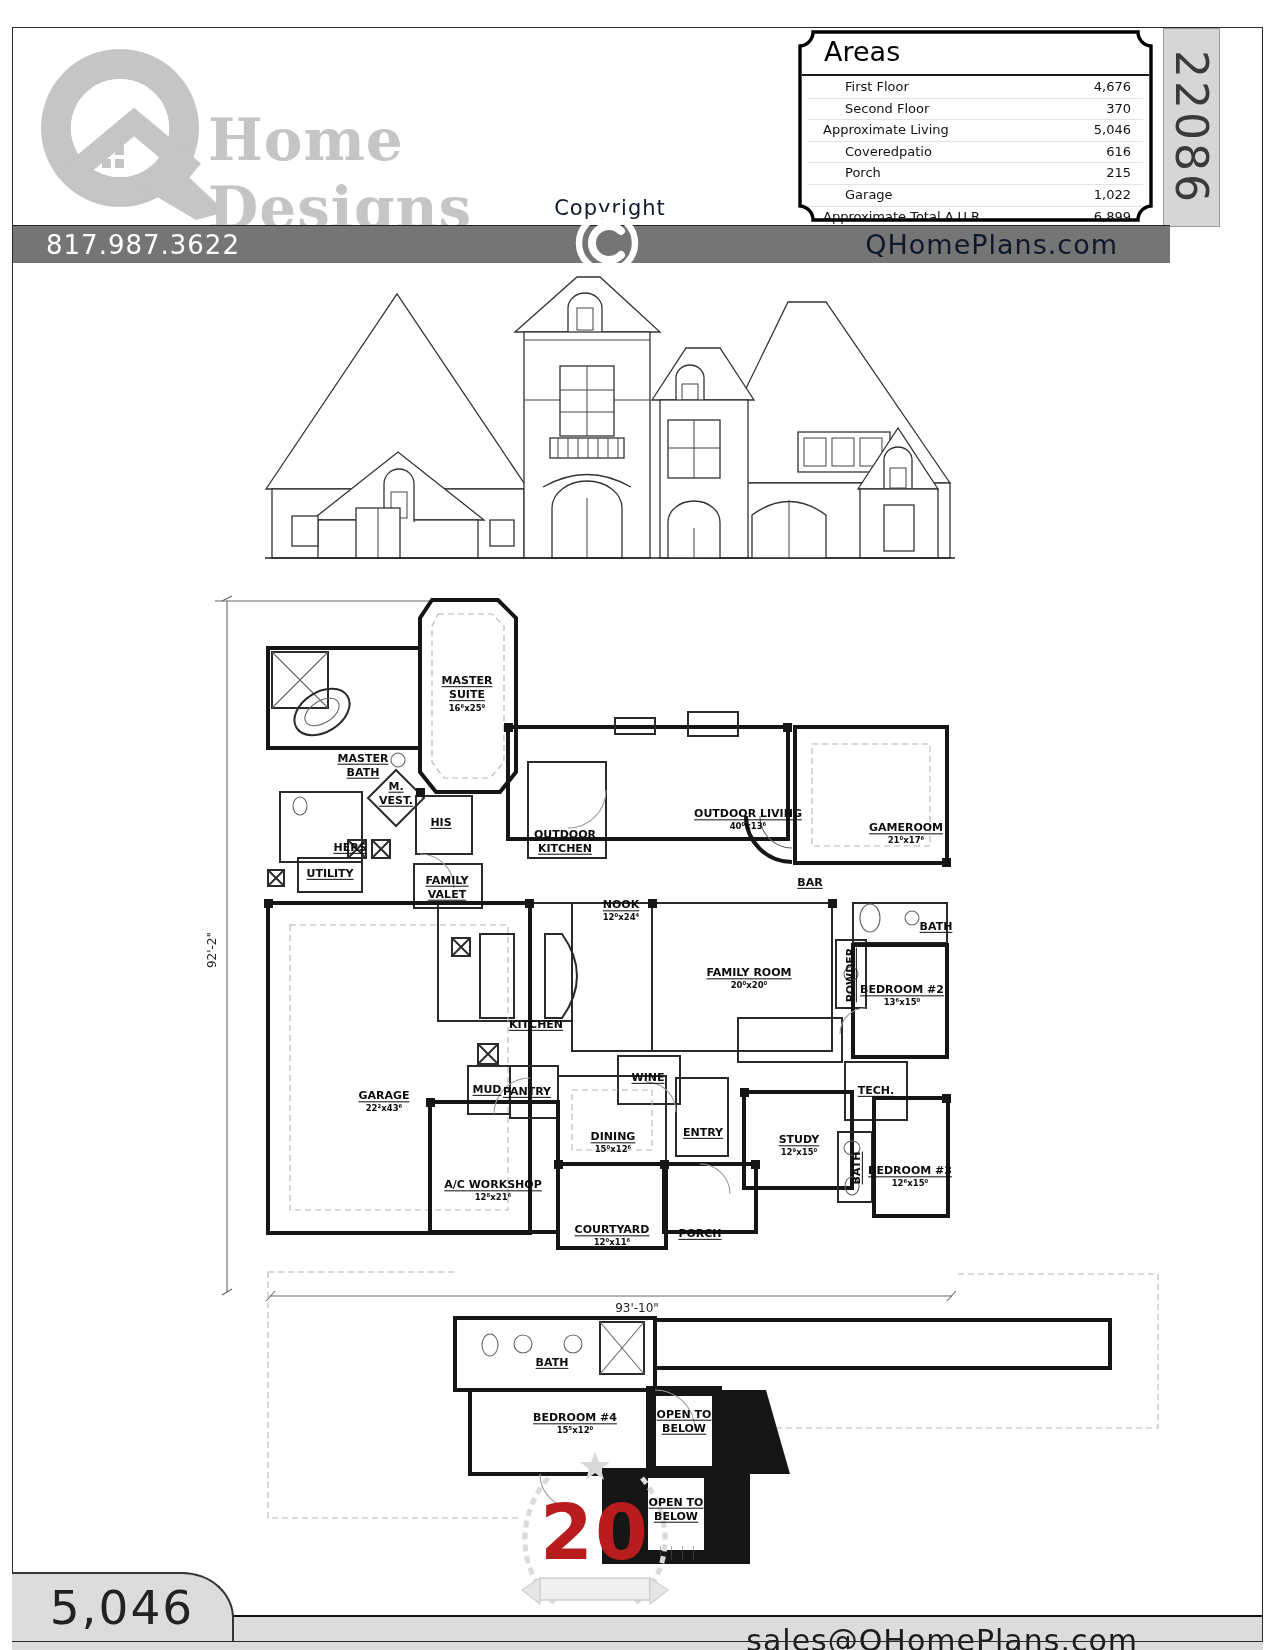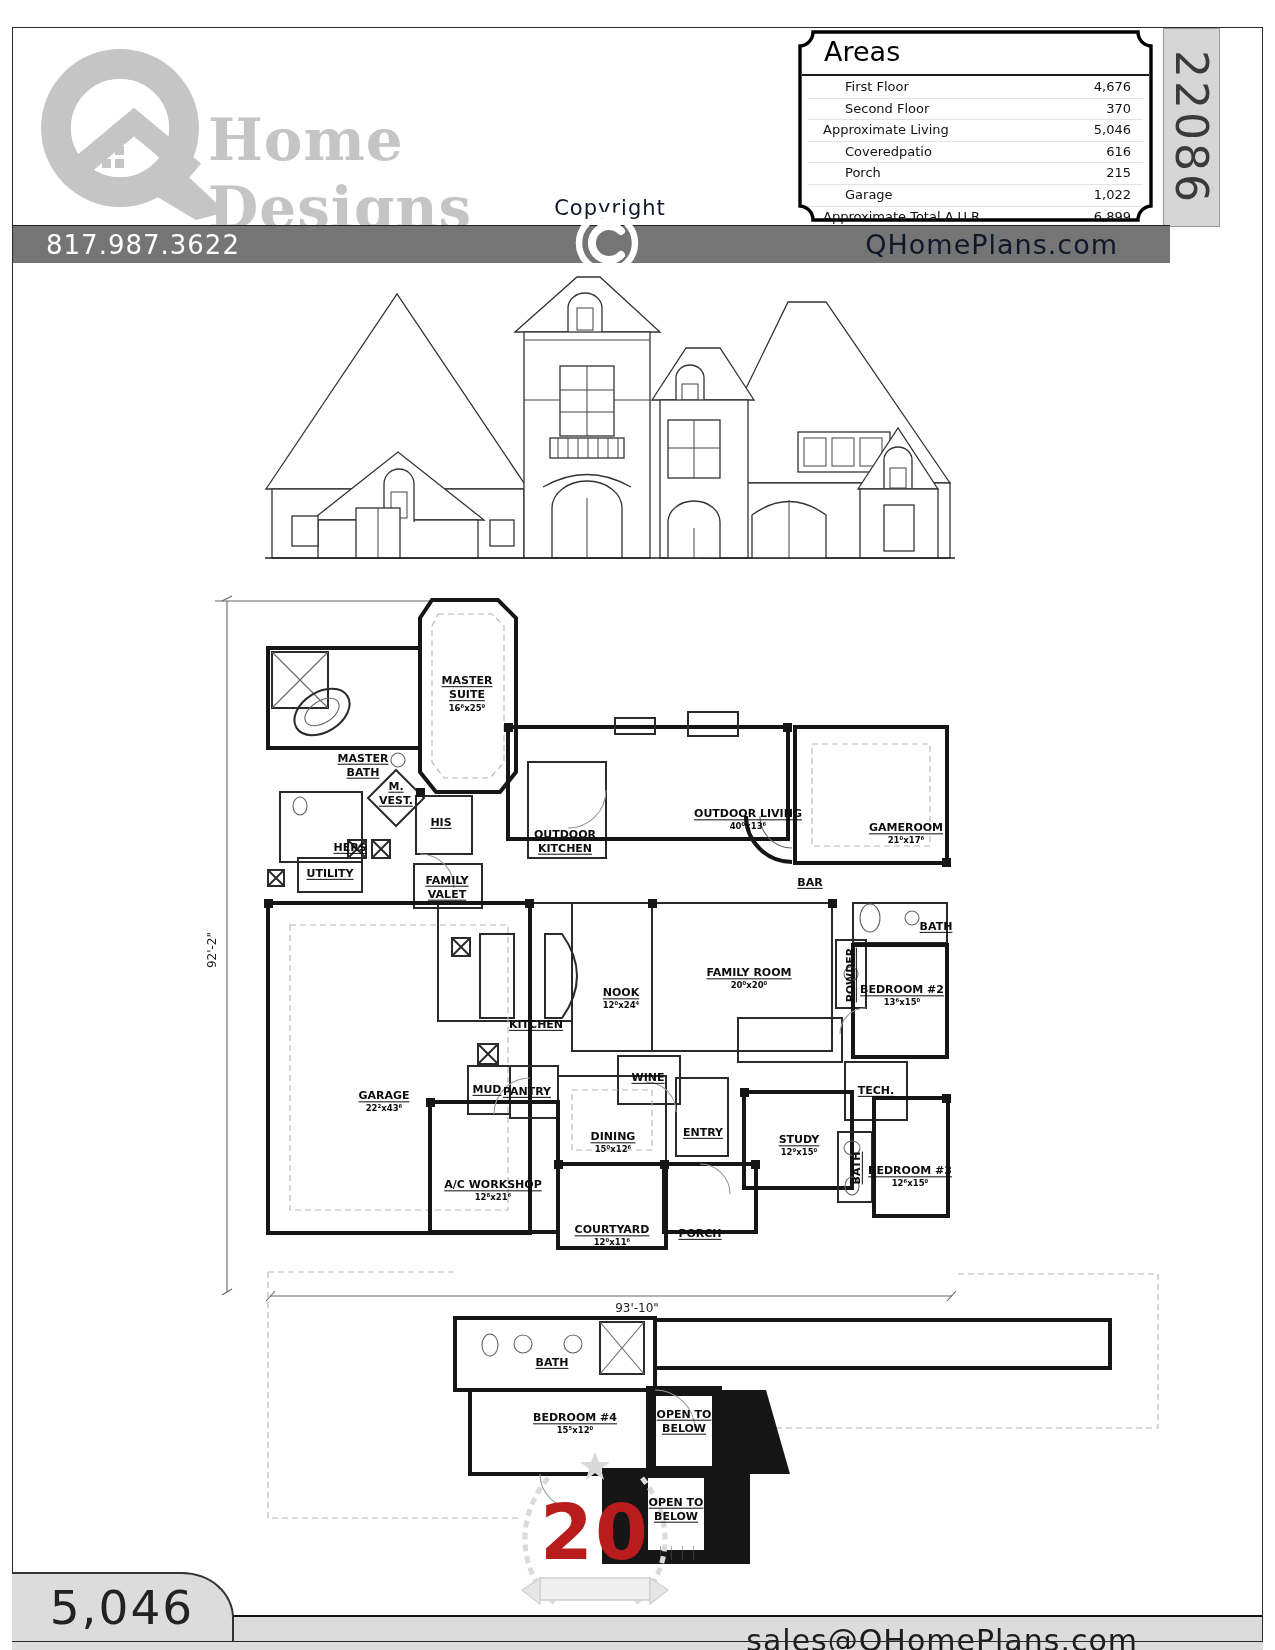--- a/index.html
+++ b/index.html
@@ -373,21 +373,21 @@
       <span class="rn">OUTDOOR LIVING</span>
       <span class="rd">40⁰x13⁶</span>
     </div>
   <div class="rlbl nw" style="left:906px;top:834px">
       <span class="rn">GAMEROOM</span>
       <span class="rd">21⁰x17⁶</span>
     </div>
   <div class="rlbl nw" style="left:810px;top:883px">
       <span class="rn">BAR</span>
     </div>
-  <div class="rlbl nw" style="left:621px;top:999px">
+  <div class="rlbl nw" style="left:621px;top:911px">
       <span class="rn">NOOK</span>
       <span class="rd">12⁰x24⁴</span>
     </div>
   <div class="rlbl nw" style="left:749px;top:979px">
       <span class="rn">FAMILY ROOM</span>
       <span class="rd">20⁰x20⁰</span>
     </div>
   <div class="rlbl vert" style="left:851px;top:975px">
       <span class="rn">POWDER</span>
     </div>

